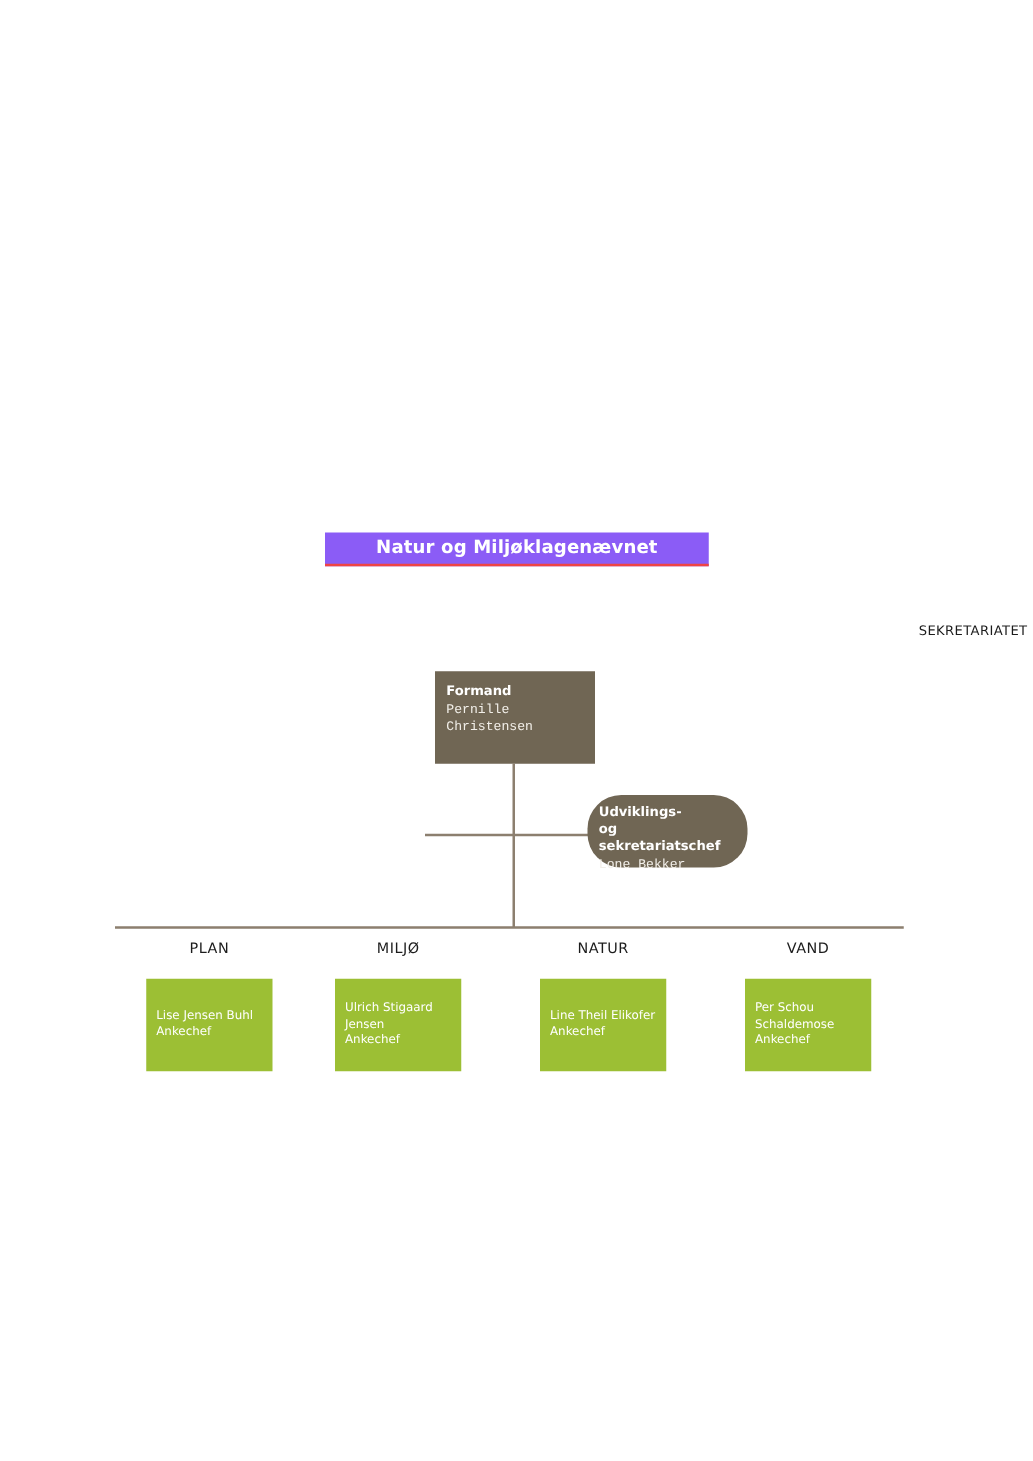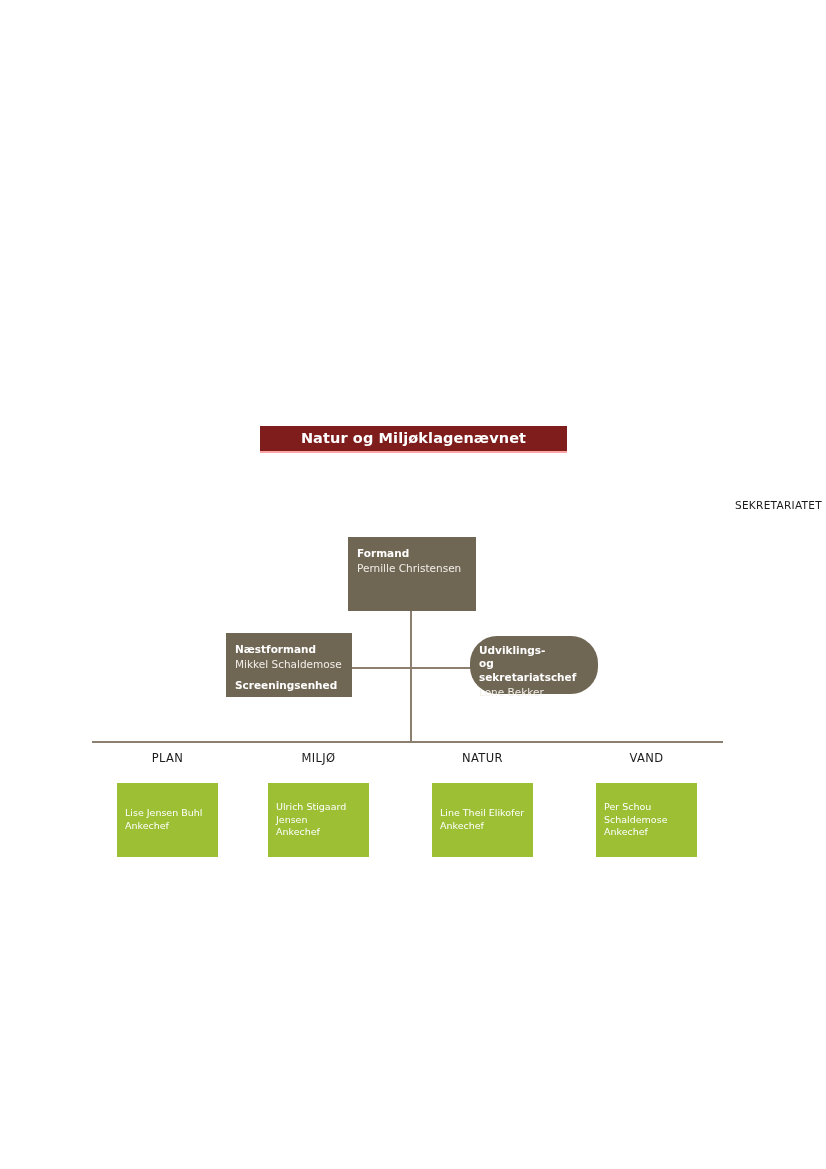--- a/index.html
+++ b/index.html
@@ -23,26 +23,26 @@
     background: #ffffff;
   }
 
   
   .title-banner {
     position: absolute;
     left: 260px;
     top: 426px;
     width: 307px;
     height: 27px;
-    background: #7f1d1d;
+    background: #8b5cf6;
     display: flex;
     align-items: center;
     justify-content: center;
     box-sizing: border-box;
-    border-bottom: 2px solid #fca5a5;
+    border-bottom: 2px solid #ef4444;
   }
   .title-banner .title-text {
     color: #ffffff;
     font-size: 14.5px;
     font-weight: bold;
     letter-spacing: 0.1px;
     line-height: 1;
     white-space: nowrap;
   }
 
@@ -99,20 +99,21 @@
     font-weight: bold;
     line-height: 1.28;
     color: #ffffff;
   }
   .role-box .role-person {
     font-size: 10.5px;
     font-weight: normal;
     line-height: 1.28;
     color: #f2efe9;
     margin-top: 2px;
+    font-family: Liberation Mono, monospace;
   }
   .role-box .role-unit {
     font-size: 10.5px;
     font-weight: bold;
     line-height: 1.28;
     color: #ffffff;
     margin-top: auto;
   }
 
   .box-formand   { left: 348px; top: 537px;  width: 128px; height: 74px; }
@@ -174,25 +175,20 @@
 
   <div class="connector v-line-main"></div>
   <div class="connector h-line-mid"></div>
   <div class="connector h-rule-departments"></div>
 
   <div class="role-box box-formand">
     <span class="role-title">Formand</span>
     <span class="role-person">Pernille Christensen</span>
   </div>
 
-  <div class="role-box box-naest">
-    <span class="role-title">Næstformand</span>
-    <span class="role-person">Mikkel Schaldemose</span>
-    <span class="role-unit">Screeningsenhed</span>
-  </div>
 
   <div class="role-box box-udvikling">
     <span class="role-title">Udviklings-</span>
     <span class="role-title">og sekretariatschef</span>
     <span class="role-person">Lone Bekker</span>
   </div>
 
   <div class="dept-label col-0">PLAN</div>
   <div class="dept-label col-1">MILJØ</div>
   <div class="dept-label col-2">NATUR</div>

